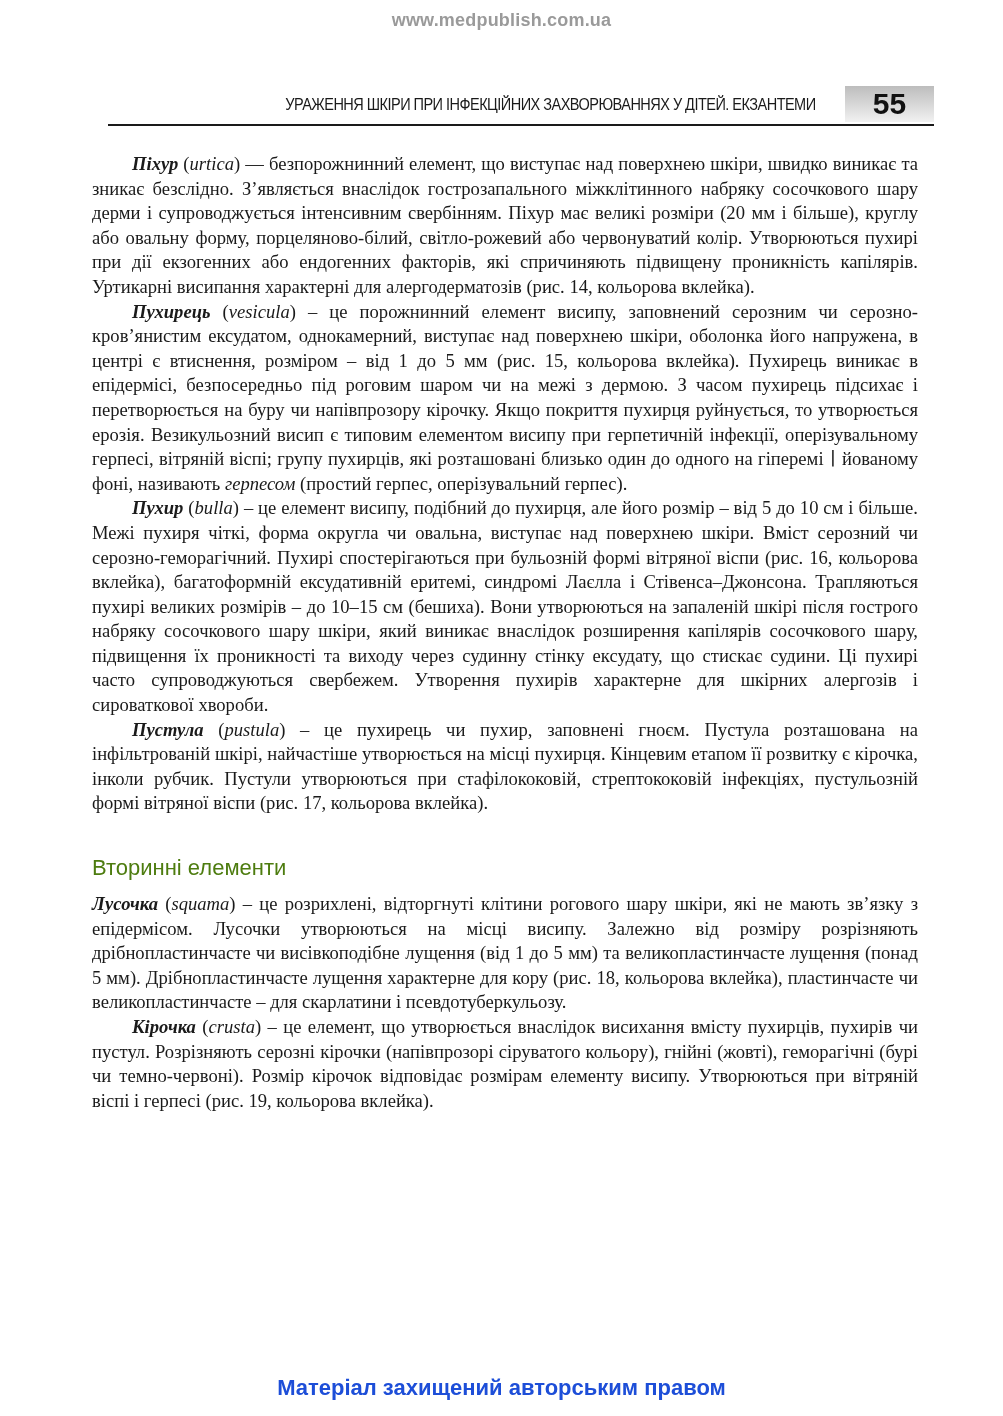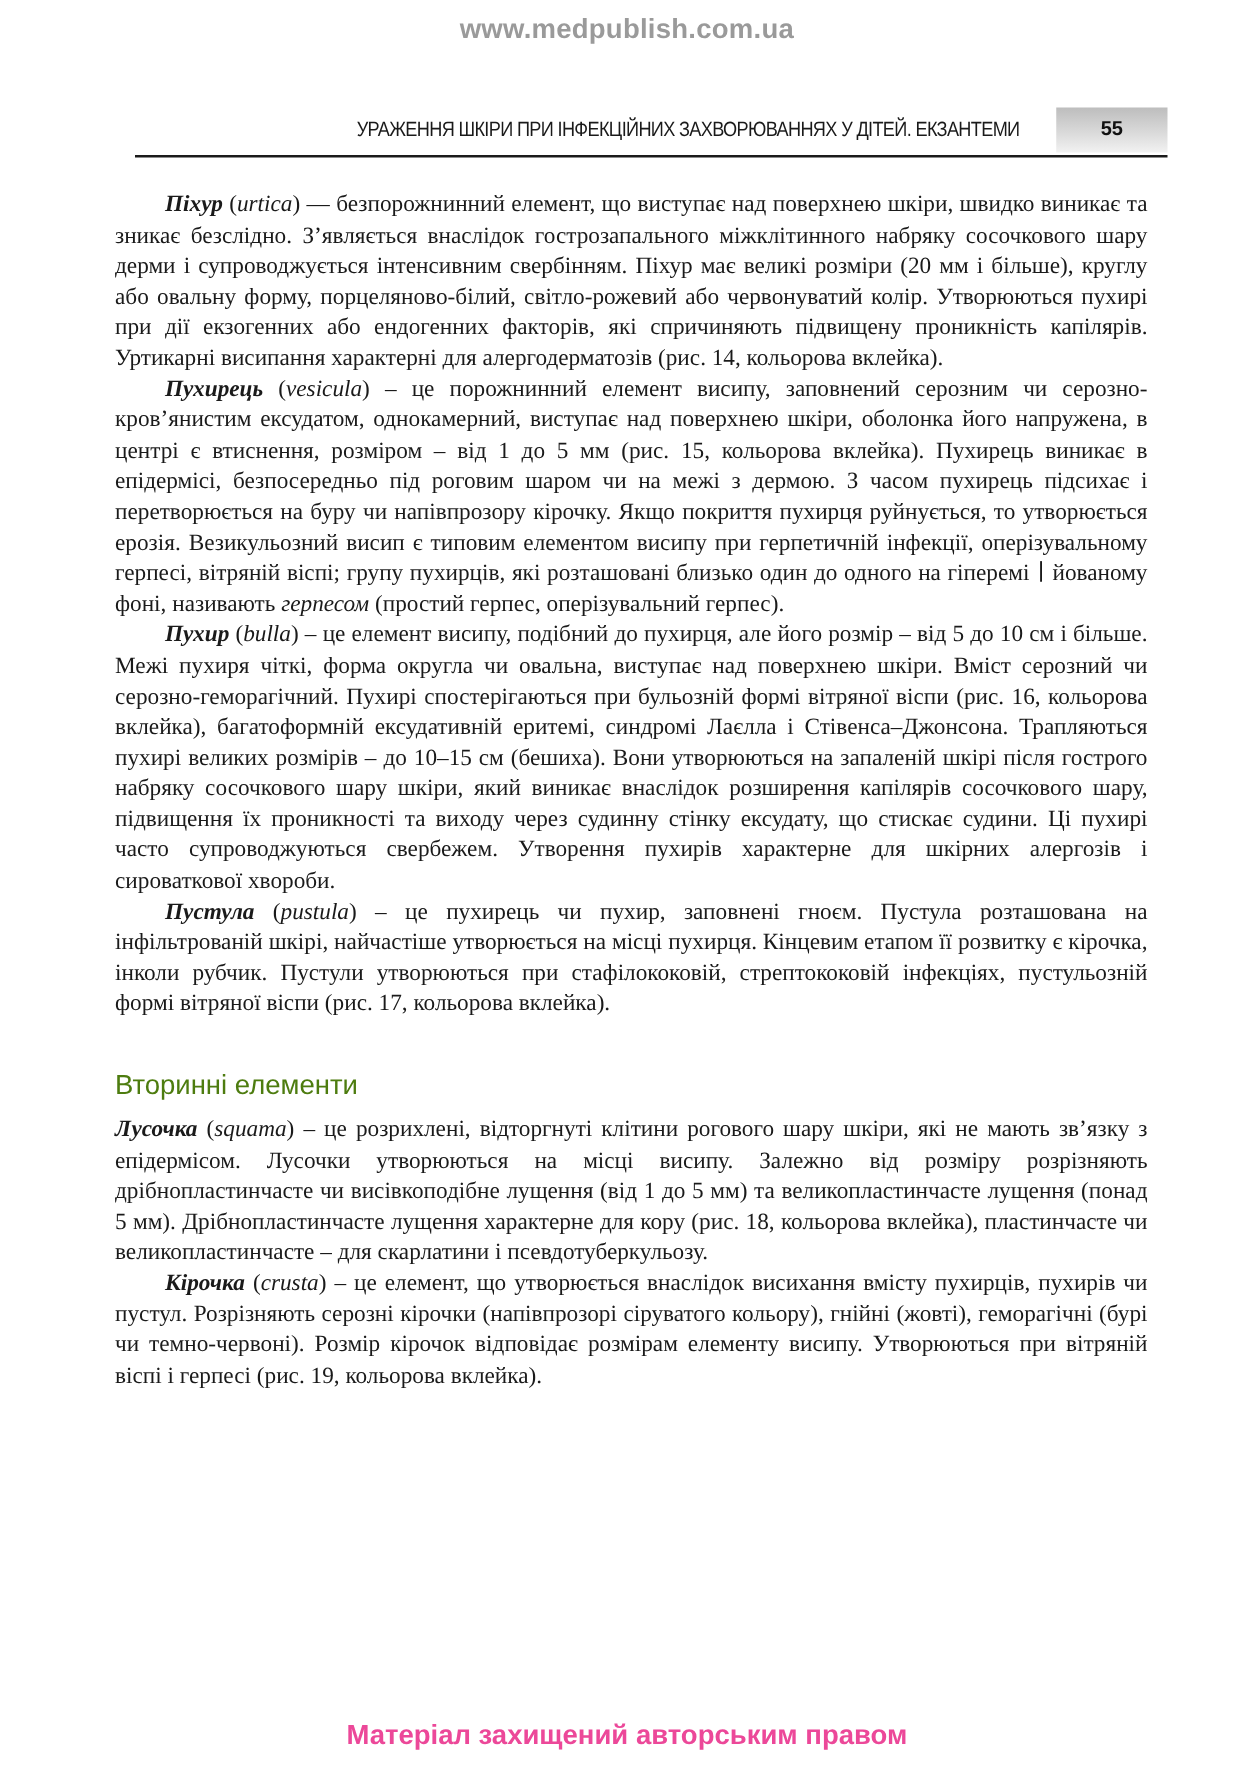--- a/index.html
+++ b/index.html
@@ -3,56 +3,56 @@
   <meta charset="utf-8">
   <style>
     html, body { margin: 0; padding: 0; background: #ffffff; }
     body {
       width: 1003px; height: 1416px; position: relative; overflow: hidden;
       font-family: "Liberation Serif", "DejaVu Serif", serif; color: #1a1a1a;
     }
     .watermark-top {
       position: absolute; top: 10px; left: 0; width: 1003px; text-align: center;
       font-family: "Liberation Sans", sans-serif; font-weight: bold;
-      font-size: 22px; color: #9a9a9a; letter-spacing: 0.2px;
+      font-size: 18px; color: #9a9a9a; letter-spacing: 0.2px;
     }
     .running-head {
       position: absolute; top: 86px; left: 108px; width: 826px; height: 38px;
       border-bottom: 2px solid #1a1a1a;
     }
     .running-title {
       position: absolute; right: 118px; top: 9px;
       font-family: "Liberation Sans", sans-serif; font-size: 16.5px;
       letter-spacing: -0.6px; color: #1a1a1a; transform: scaleX(0.88);
       transform-origin: right center; white-space: nowrap;
     }
     .page-number {
       position: absolute; right: 0; top: 0; width: 89px; height: 36px;
       background: linear-gradient(to bottom, #bdbdbd 0%, #dcdcdc 60%, #f2f2f2 100%);
       text-align: center; line-height: 36px;
-      font-family: "Liberation Sans", sans-serif; font-weight: bold; font-size: 16px; color: #111;
+      font-family: "Liberation Sans", sans-serif; font-weight: bold; font-size: 30px; color: #111;
     }
     .content {
       position: absolute; top: 152px; left: 92px; width: 826px;
       font-size: 18.6px; line-height: 24.6px; text-align: justify;
       hyphens: manual;
     }
     .content p { margin: 0; text-indent: 40px; }
     .content p.noindent { text-indent: 0; }
     .term { font-weight: bold; font-style: italic; margin-top: 46px; }
     .latin { font-style: italic; margin-top: 20px; }
     .section-heading {
       font-family: "Liberation Sans", sans-serif; font-size: 22px;
       font-weight: normal; margin: 38px 0 10px 0; line-height: 28px; text-align: left;
       color: #4d7c0f;
     }
     .watermark-bottom {
       position: absolute; top: 1375px; left: 0; width: 1003px; text-align: center;
       font-family: "Liberation Sans", sans-serif; font-weight: bold;
-      font-size: 22px; color: #ec4899;
+      font-size: 22px; color: #1d4ed8;
     }
   </style>
 </head>
 <body>
 
 <div class="watermark-top">www.medpublish.com.ua</div>
 
 <div class="running-head">
   <span class="running-title">УРАЖЕННЯ ШКІРИ ПРИ ІНФЕКЦІЙНИХ ЗАХВОРЮВАННЯХ У ДІТЕЙ. ЕКЗАНТЕМИ</span>
   <div class="page-number">55</div>

